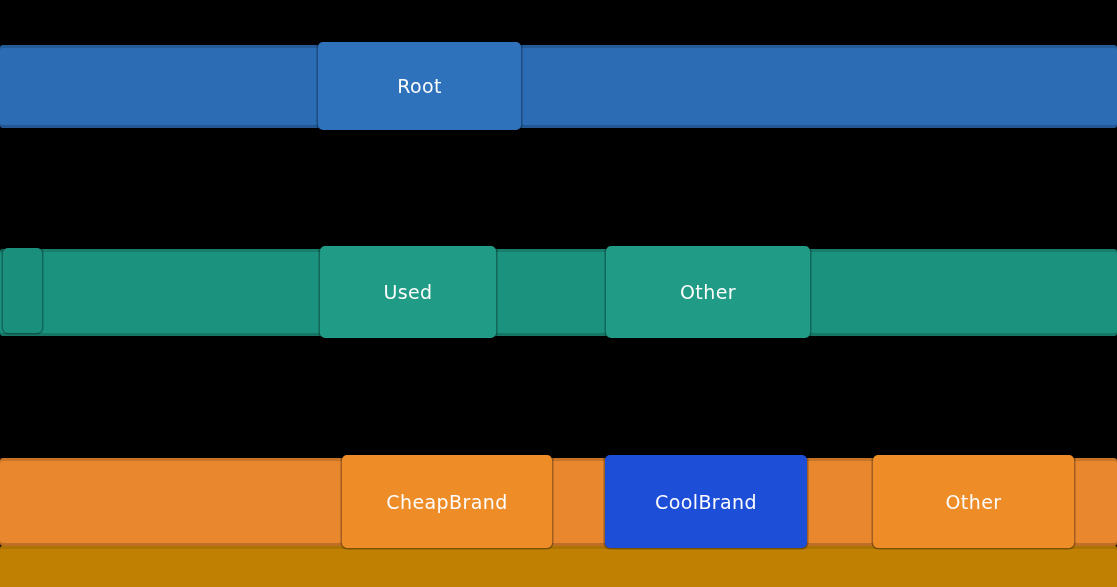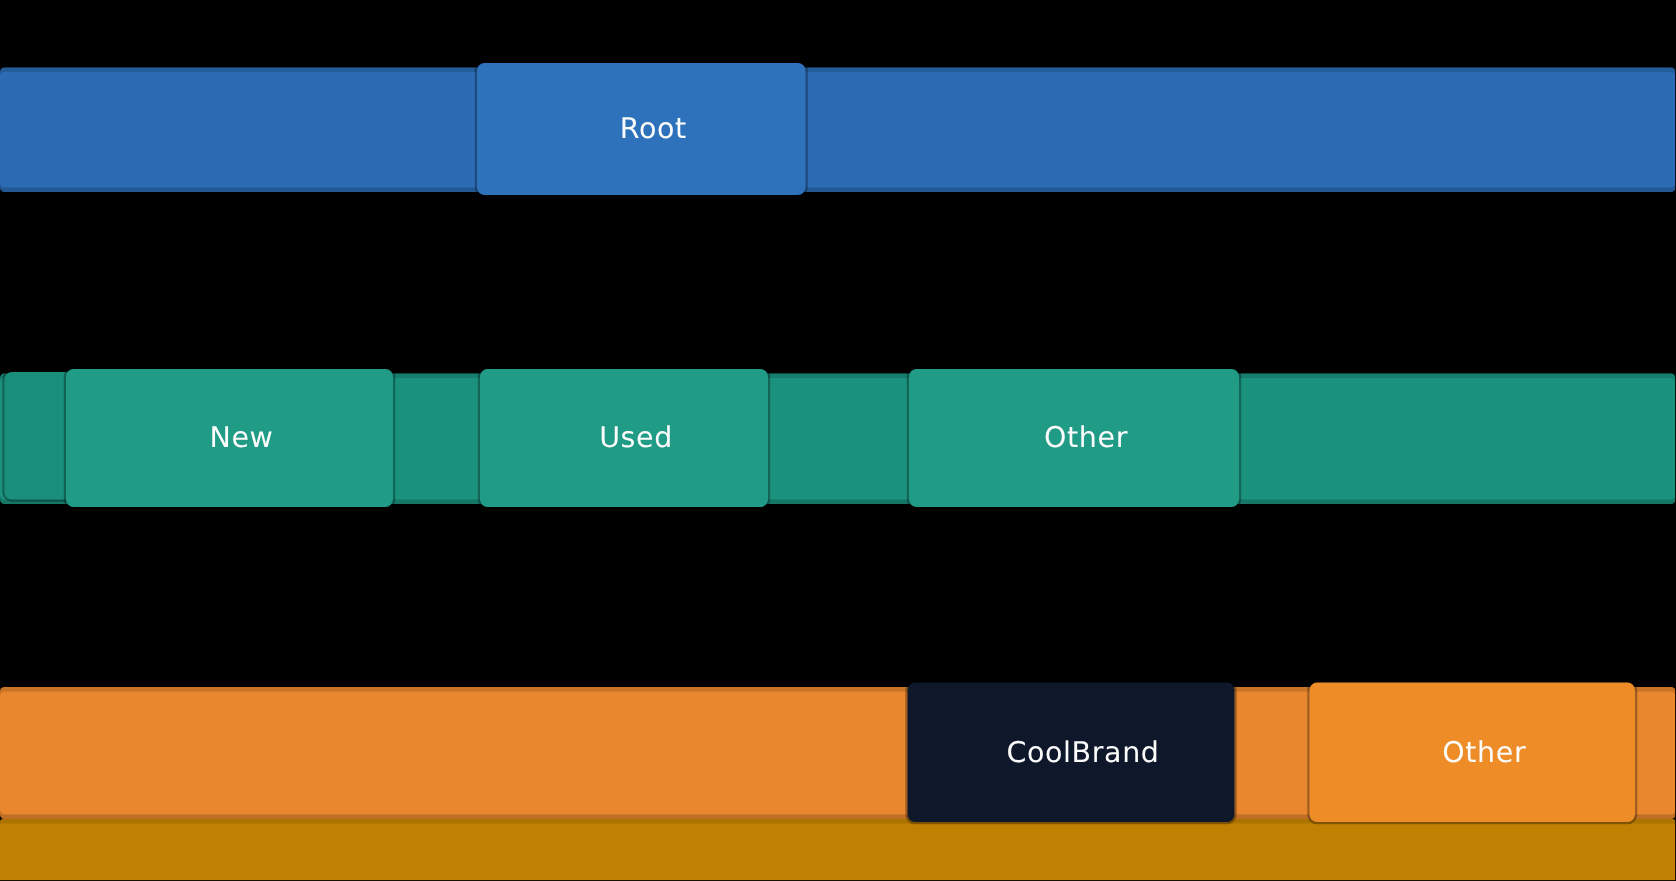--- a/index.html
+++ b/index.html
@@ -28,50 +28,49 @@
     box-shadow: inset 0 3px 0 rgba(0,0,0,0.10);
   }
   .node {
     position: absolute;
     z-index: 2;
     border-radius: 5px;
     box-shadow: 0 0 0 1.5px rgba(0,0,0,0.30);
     display: flex;
     align-items: center;
     justify-content: center;
-    padding-left: 16px;
   }
   .node-label {
     color: #fcfcfc;
     font-size: 19px;
     letter-spacing: 0.4px;
     white-space: nowrap;
     user-select: none;
   }
 </style>
 </head>
 <body>
 
 <div class="stage">
     <div class="band" style="left: 0px; top: 45px; width: 1117px; height: 83px; background: rgb(43, 108, 180);"></div>
     <div class="node" style="left: 318px; top: 42px; width: 203px; height: 88px; background: rgb(46, 114, 188);">
       <span class="node-label">Root</span>
     </div>
     <div class="band" style="left: 0px; top: 249px; width: 1117px; height: 87px; background: rgb(27, 146, 126);"></div>
     <div class="node" style="left: 3px; top: 248px; width: 39px; height: 85px; background: rgb(26, 143, 124);"></div>
-    <div class="node" style="left: 44px; top: 246px; width: 202px; height: 92px; background: rgb(32, 155, 134);">
-      <span class="node-label">New</span>
-    </div>
     <div class="node" style="left: 320px; top: 246px; width: 176px; height: 92px; background: rgb(32, 155, 134);">
       <span class="node-label">Used</span>
     </div>
     <div class="node" style="left: 606px; top: 246px; width: 204px; height: 92px; background: rgb(32, 155, 134);">
       <span class="node-label">Other</span>
     </div>
     <div class="band" style="left: 0px; top: 458px; width: 1117px; height: 88px; background: rgb(232, 135, 46);"></div>
-    <div class="node" style="left: 605px; top: 455px; width: 202px; height: 93px; background: #0f172a;">
+    <div class="node" style="left: 342px; top: 455px; width: 210px; height: 93px; background: rgb(238, 141, 40);">
+      <span class="node-label">CheapBrand</span>
+    </div>
+    <div class="node" style="left: 605px; top: 455px; width: 202px; height: 93px; background: #1d4ed8;">
       <span class="node-label">CoolBrand</span>
     </div>
     <div class="node" style="left: 873px; top: 455px; width: 201px; height: 93px; background: rgb(238, 141, 40);">
       <span class="node-label">Other</span>
     </div>
     <div class="next-band" style="left: 0px; top: 546px; width: 1117px; height: 41px; background: rgb(192, 129, 2);"></div>
   </div>
 
 </body></html>

